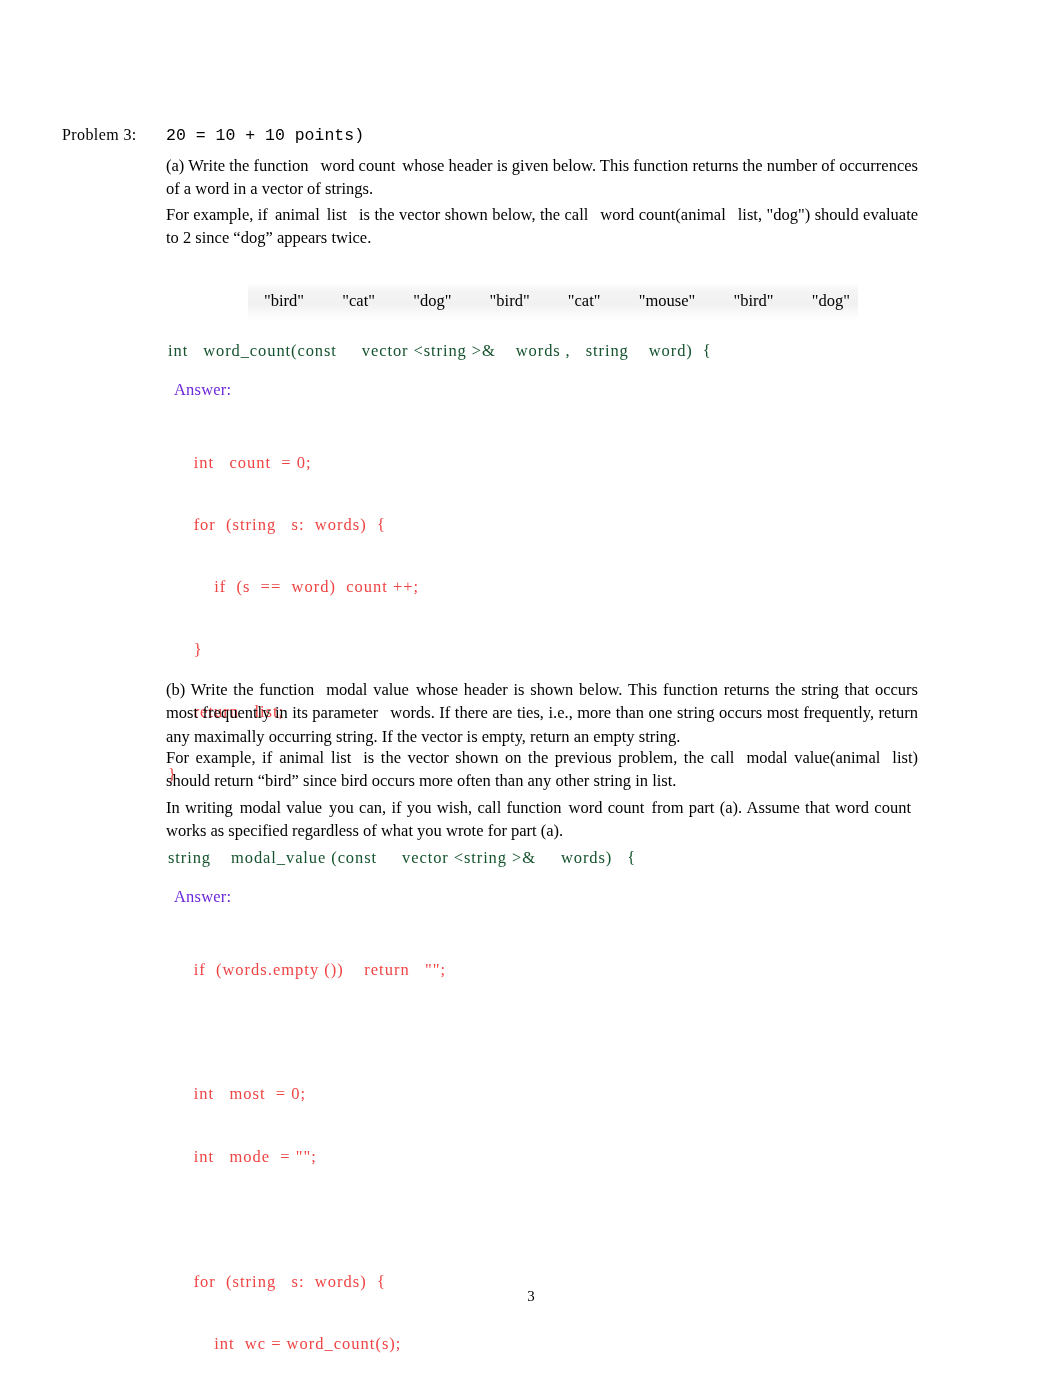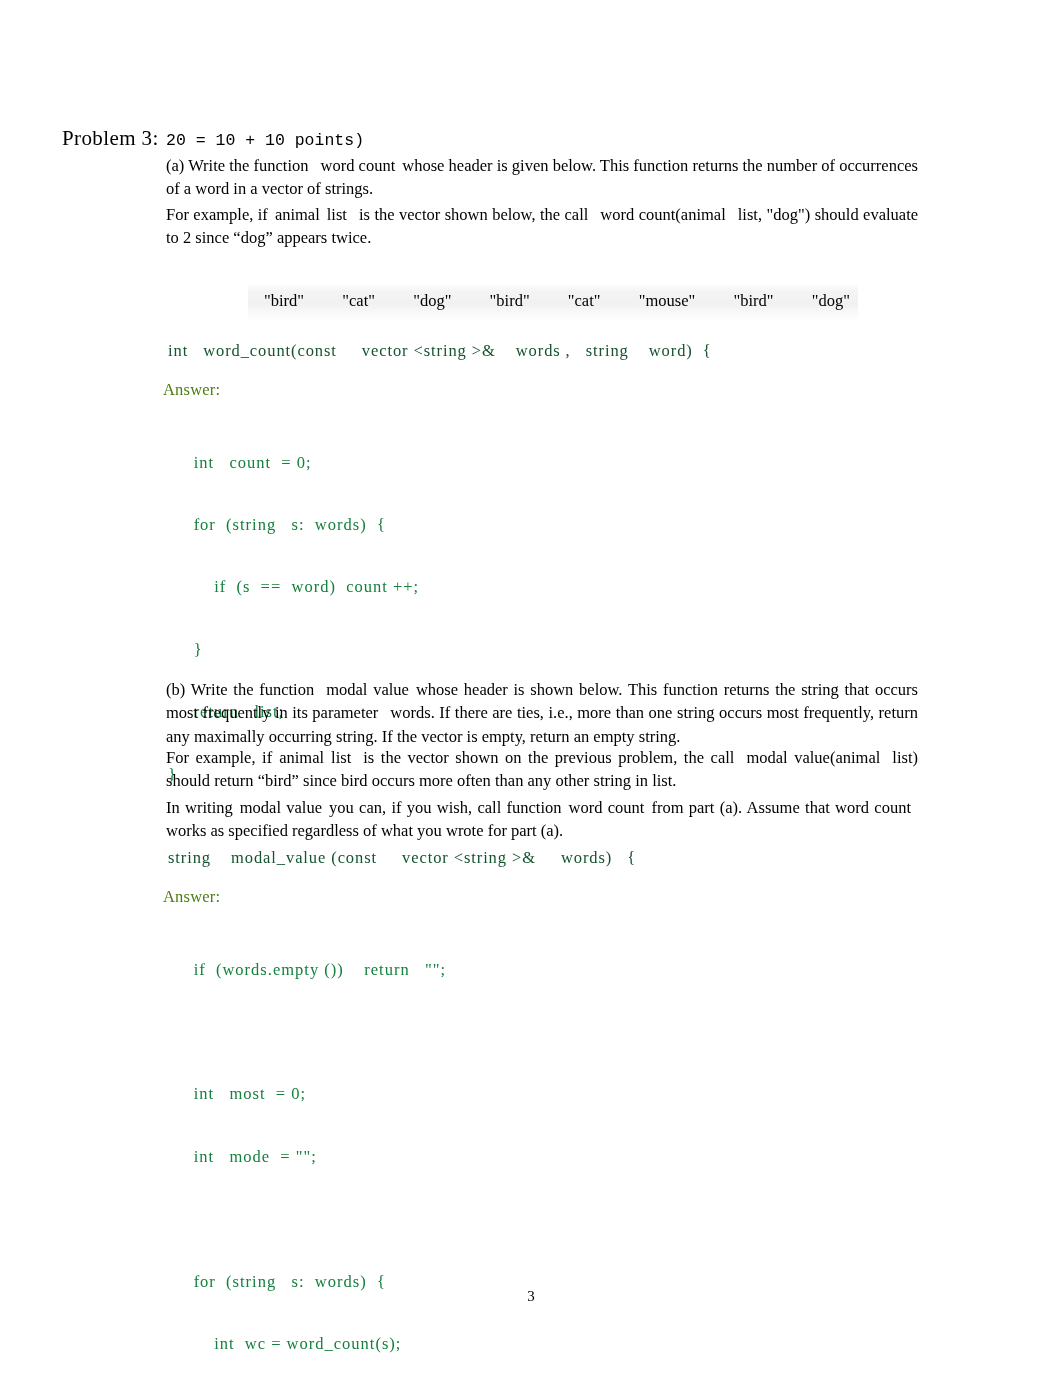--- a/index.html
+++ b/index.html
@@ -25,21 +25,21 @@
   
   .problem-row {
     position: absolute;
     left: 62px;
     top: 126px;
     width: 860px;
     display: flex;
     align-items: baseline;
   }
   .problem-label {
-    font-size: 21px;
+    font-size: 16px;
     letter-spacing: 0.4px;
     white-space: nowrap;
     width: 104px;
   }
   .problem-points {
     font-size: 16.5px;
     white-space: nowrap;
     font-family: Liberation Mono, monospace;
   }
 
@@ -100,31 +100,31 @@
     font-size: 16.5px;
     font-family: "Liberation Serif", "DejaVu Serif", serif;
     letter-spacing: 0.9px;
     white-space: pre;
     color: #14532d;
   }
 
   
   .answer-label {
     position: absolute;
-    left: 163px;
-    font-size: 16.5px;
-    color: #4d7c0f;
+    left: 174px;
+    font-size: 16.5px;
+    color: #6d28d9;
     letter-spacing: 0.2px;
   }
 
   
   .code-block {
     position: absolute;
     left: 168px;
-    color: #15803d;
+    color: #ef4444;
     font-family: "Liberation Serif", "DejaVu Serif", serif;
     font-size: 16.5px;
     line-height: 20.8px;
     letter-spacing: 1.0px;
     white-space: pre;
   }
   .code-line { white-space: pre; min-height: 20.8px; }
 
   
   .page-number {

